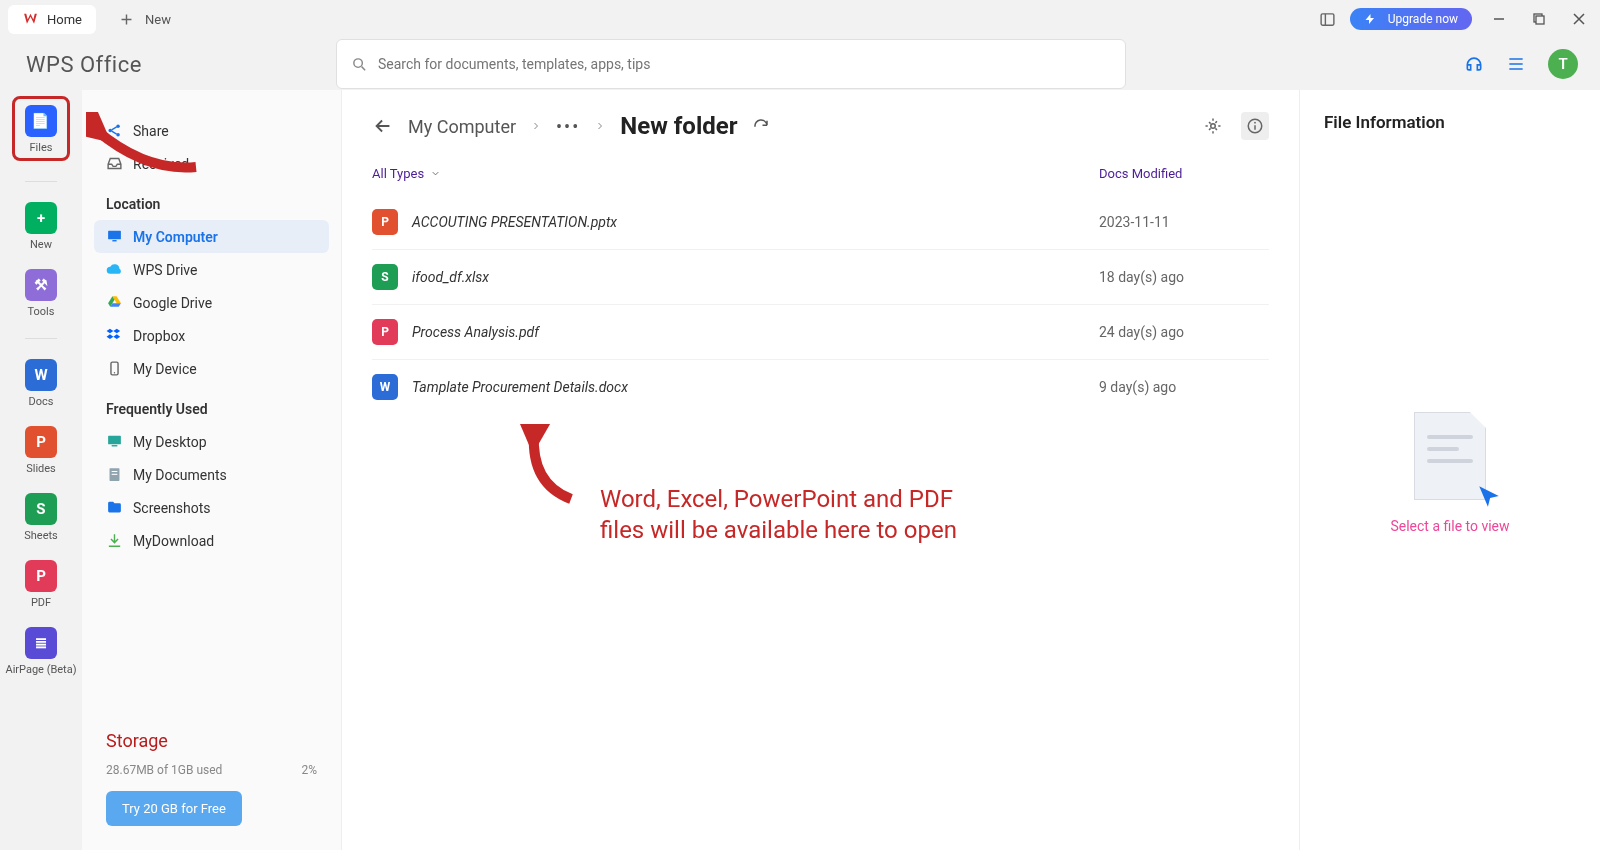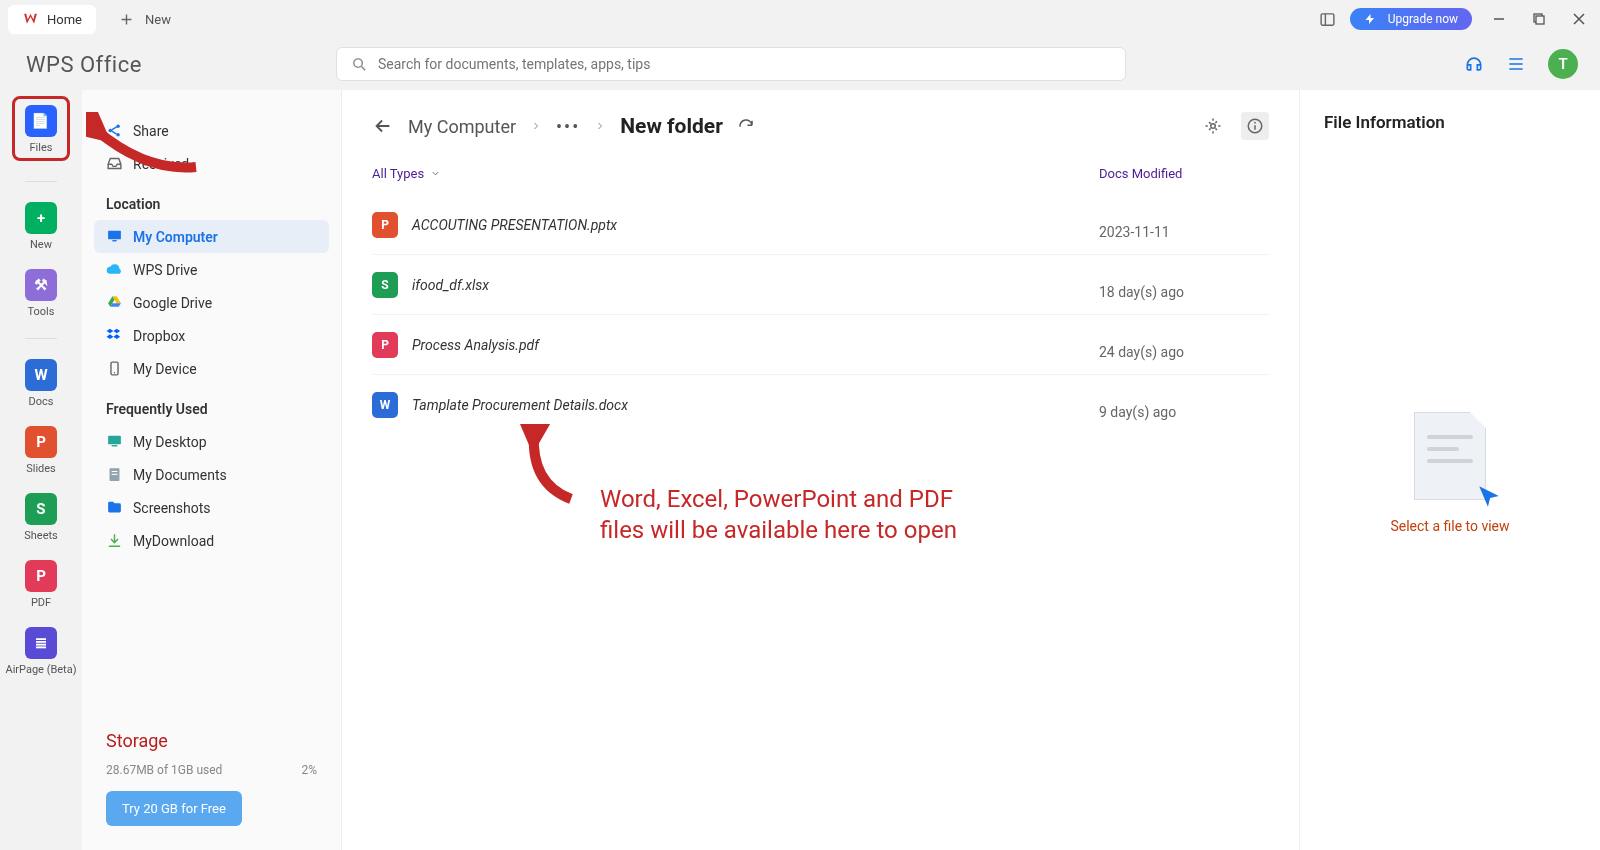--- a/index.html
+++ b/index.html
@@ -11,21 +11,21 @@
 .tab-home { background: #fff; border-radius: 6px; padding: 6px 14px; display: flex; align-items: center; gap: 8px; font-size: 13px; color: #333; }
 .tab-new { display: flex; align-items: center; gap: 10px; font-size: 13px; color: #555; padding: 6px 10px; cursor: pointer; }
 .titlebar-right { display: flex; align-items: center; gap: 14px; }
 .upgrade-btn { background: linear-gradient(90deg,#3b82f6,#6366f1); color: #fff; border-radius: 14px; padding: 4px 14px; font-size: 12px; display: flex; align-items: center; gap: 12px; cursor: pointer; }
 .win-ctrl { width: 26px; height: 26px; display: flex; align-items: center; justify-content: center; color: #555; cursor: pointer; }
 
 
 .headerrow { height: 52px; display: flex; align-items: center; padding: 0 16px; }
 .logo { font-size: 22px; color: #555; font-weight: 400; letter-spacing: 0.5px; width: 320px; padding-left: 10px; }
 .searchwrap { flex: 1; max-width: 790px; }
-.searchbox { background: #fff; border: 1px solid #e0e0e0; border-radius: 6px; height: 34px; display: flex; align-items: center; padding: 0 14px; gap: 10px; color: #888; }
+.searchbox { background: #fff; border: 1px solid #e0e0e0; border-radius: 6px; height: 50px; display: flex; align-items: center; padding: 0 14px; gap: 10px; color: #888; }
 .searchbox input { border: none; outline: none; flex: 1; font-size: 14px; color: #333; background: transparent; }
 .header-right { display: flex; align-items: center; gap: 22px; margin-left: auto; padding-right: 6px; }
 .avatar { width: 30px; height: 30px; border-radius: 50%; background: #4caf50; color: #fff; display: flex; align-items: center; justify-content: center; font-weight: 600; font-size: 15px; }
 
 
 .main { display: flex; height: calc(100% - 90px); }
 
 
 .rail { width: 82px; background: #f2f2f2; display: flex; flex-direction: column; align-items: center; padding-top: 6px; gap: 18px; }
 .rail-item { display: flex; flex-direction: column; align-items: center; gap: 4px; font-size: 11px; color: #555; cursor: pointer; }
@@ -40,37 +40,37 @@
 .side-header { font-size: 14px; font-weight: 600; color: #333; padding: 16px 12px 8px; }
 .storage-block { margin-top: auto; padding: 12px; }
 .storage-title { font-size: 18px; color: #b91c1c; margin-bottom: 12px; margin-top: 29px; }
 .storage-row { display: flex; justify-content: space-between; font-size: 12px; color: #888; margin-bottom: 14px; }
 .storage-btn { background: #5aa9f0; color: #fff; border-radius: 6px; padding: 10px 16px; font-size: 13px; cursor: pointer; display: inline-block; }
 
 
 .content { flex: 1; background: #fff; display: flex; }
 .filearea { flex: 1; padding: 22px 30px; border-right: 1px solid #eee; }
 .breadcrumb { display: flex; align-items: center; gap: 14px; font-size: 18px; color: #555; margin-bottom: 20px; }
-.breadcrumb .current { font-weight: 700; color: #222; font-size: 21px; }
+.breadcrumb .current { font-weight: 700; color: #222; font-size: 24px; }
 .bc-spacer { flex: 1; }
 .bc-icon { width: 28px; height: 28px; display: flex; align-items: center; justify-content: center; color: #666; border-radius: 4px; cursor: pointer; }
 .bc-icon.hl { background: #eee; }
 .colheader { display: flex; font-size: 13px; color: #4c1d95; padding: 6px 0 14px; }
 .colheader .ch-name { display: flex; align-items: center; gap: 6px; }
 .colheader .ch-mod { margin-left: auto; width: 170px; }
 .filerow { display: flex; align-items: center; padding: 14px 0; border-bottom: 1px solid #f1f1f1; font-size: 14px; color: #333; cursor: pointer; }
 .filerow:last-child { border-bottom: none; }
 .fico { width: 26px; height: 26px; border-radius: 5px; display: flex; align-items: center; justify-content: center; color: #fff; font-weight: 700; font-size: 12px; margin-right: 14px; }
 .filerow .fname { flex: 1; font-style: italic; }
-.filerow .fmod { width: 170px; color: #666; margin-top: 15px; }
+.filerow .fmod { width: 170px; color: #666; }
 
 
 .infopanel { width: 300px; padding: 22px 24px; display: flex; flex-direction: column; }
 .info-title { font-size: 17px; font-weight: 600; color: #222; }
-.info-empty { margin-top: 280px; display: flex; flex-direction: column; align-items: center; gap: 18px; color: #c2410c; font-size: 14px; }
+.info-empty { margin-top: 280px; display: flex; flex-direction: column; align-items: center; gap: 18px; color: #ec4899; font-size: 14px; }
 .doc-illus { width: 72px; height: 88px; background: #eef1f5; border: 1px solid #d8dce2; position: relative; }
 .doc-illus::before { content: ""; position: absolute; right: -1px; top: -1px; border-style: solid; border-width: 0 16px 16px 0; border-color: transparent #fff transparent transparent; }
 .doc-lines { position: absolute; top: 22px; left: 12px; right: 12px; }
 .doc-lines div { height: 4px; background: #cfd4dc; margin-bottom: 8px; border-radius: 2px; }
 .doc-cursor { position: absolute; right: -16px; bottom: -10px; }
 
 
 .anno-arrow1 { position: absolute; left: 86px; top: 112px; pointer-events: none; }
 .anno-arrow2 { position: absolute; left: 516px; top: 424px; pointer-events: none; }
 .anno-text { position: absolute; left: 600px; top: 484px; color: #c62828; font-size: 24px; line-height: 1.3; pointer-events: none; }

